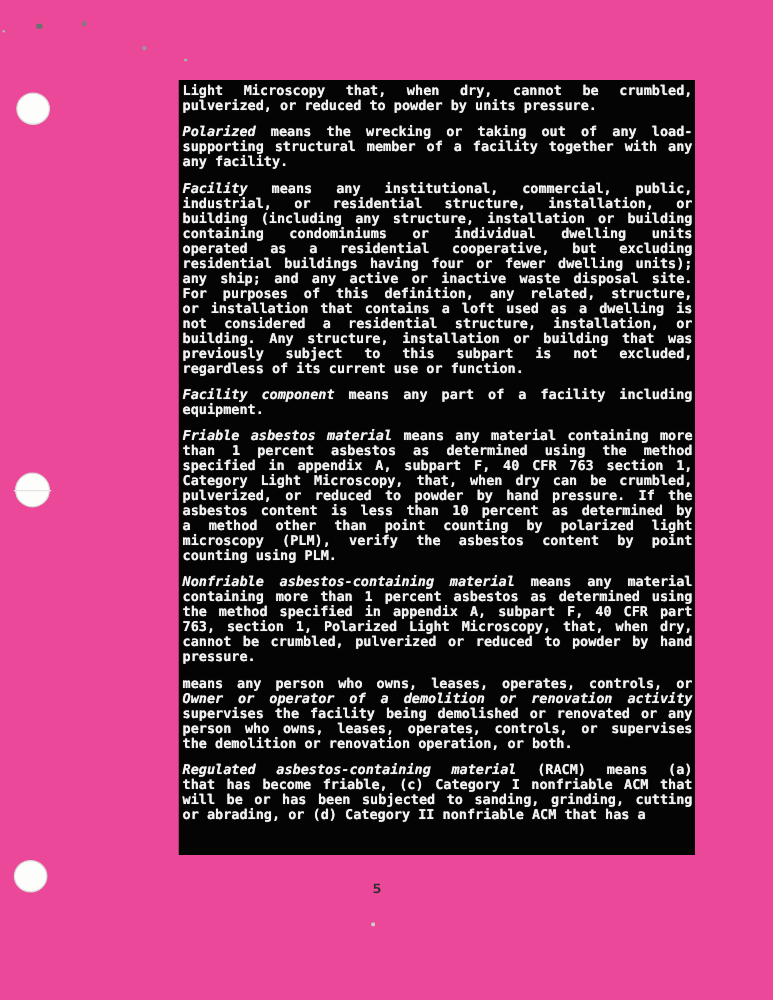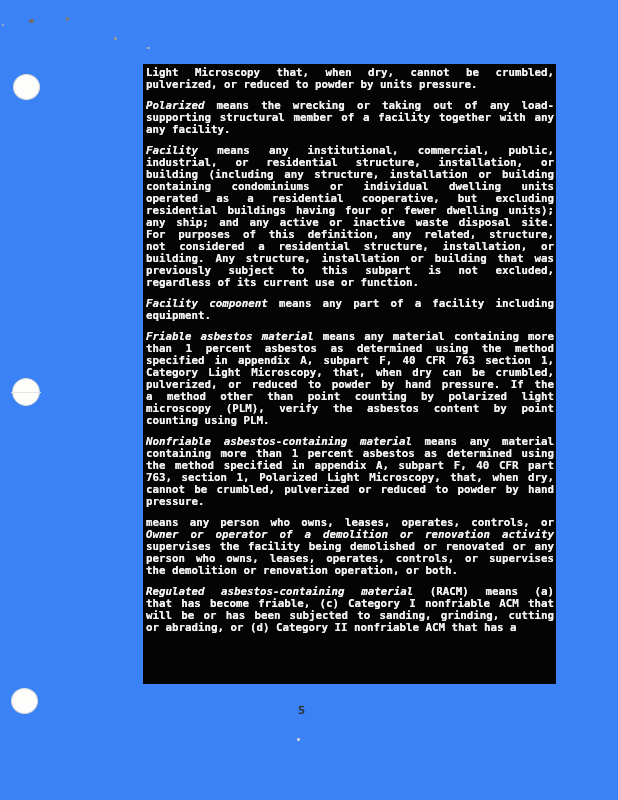--- a/index.html
+++ b/index.html
@@ -4,21 +4,21 @@
 <style>
   html, body {
     margin: 0;
     padding: 0;
     background: #ffffff;
   }
   .page {
     position: relative;
     width: 618px;
     height: 800px;
-    background: #3b82f6;
+    background: #ec4899;
     overflow: hidden;
     font-family: "DejaVu Sans Mono", monospace;
   }
 
   
   .text-block {
     position: absolute;
     left: 143px;
     top: 64px;
     width: 413px;
@@ -118,35 +118,37 @@
       </div>
       <div class="para">
         <div class="line"><i>Facility</i> means any institutional, commercial, public,</div>
         <div class="line">industrial, or residential structure, installation, or</div>
         <div class="line">building (including any structure, installation or building</div>
         <div class="line">containing condominiums or individual dwelling units</div>
         <div class="line">operated as a residential cooperative, but excluding</div>
         <div class="line">residential buildings having four or fewer dwelling units);</div>
         <div class="line">any ship; and any active or inactive waste disposal site.</div>
         <div class="line">For purposes of this definition, any related, structure,</div>
+        <div class="line">or installation that contains a loft used as a dwelling is</div>
         <div class="line">not considered a residential structure, installation, or</div>
         <div class="line">building.  Any structure, installation or building that was</div>
         <div class="line">previously subject to this subpart is not excluded,</div>
         <div class="line lastline">regardless of its current use or function.</div>
       </div>
       <div class="para">
         <div class="line"><i>Facility component</i> means any part of a facility including</div>
         <div class="line lastline">equipment.</div>
       </div>
       <div class="para">
         <div class="line"><i>Friable asbestos material</i> means any material containing more</div>
         <div class="line">than 1 percent asbestos as determined using the method</div>
         <div class="line">specified in appendix A, subpart F, 40 CFR 763 section 1,</div>
         <div class="line">Category Light Microscopy, that, when dry can be crumbled,</div>
         <div class="line">pulverized, or reduced to powder by hand pressure.  If the</div>
+        <div class="line">asbestos content is less than 10 percent as determined by</div>
         <div class="line">a method other than point counting by polarized light</div>
         <div class="line">microscopy (PLM), verify the asbestos content by point</div>
         <div class="line lastline">counting using PLM.</div>
       </div>
       <div class="para">
         <div class="line"><i>Nonfriable asbestos-containing material</i> means any material</div>
         <div class="line">containing more than 1 percent asbestos as determined using</div>
         <div class="line">the method specified in appendix A, subpart F, 40 CFR part</div>
         <div class="line">763, section 1, Polarized Light Microscopy, that, when dry,</div>
         <div class="line">cannot be crumbled, pulverized or reduced to powder by hand</div>

